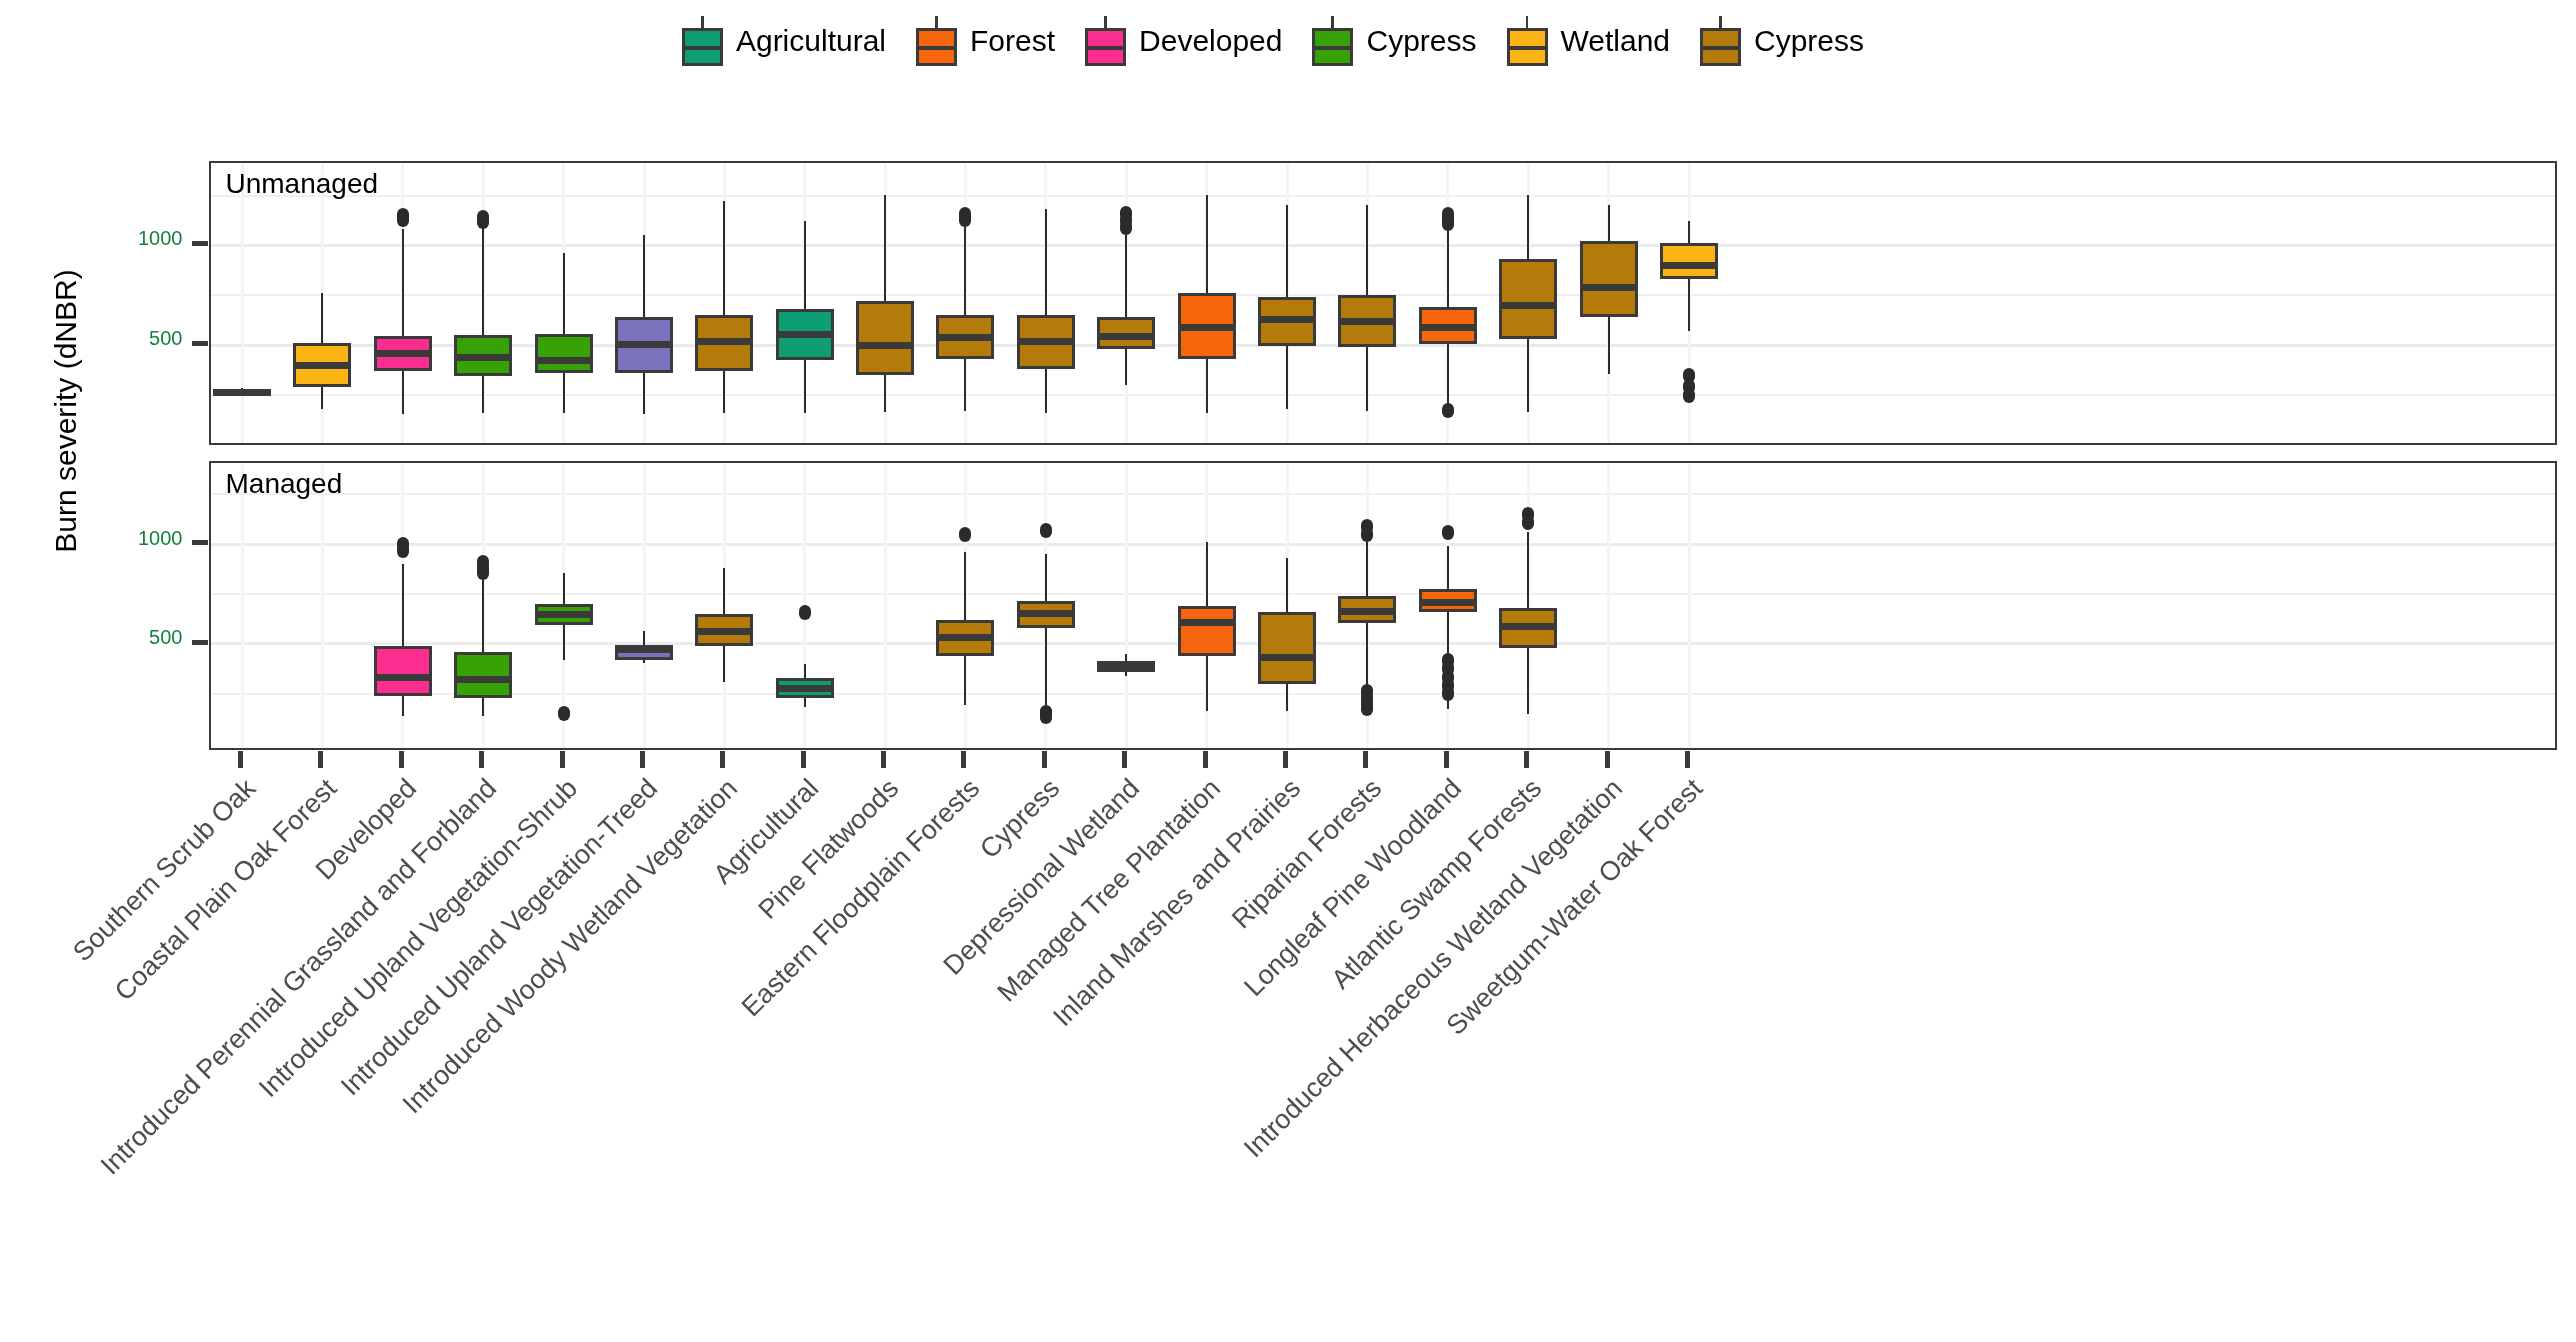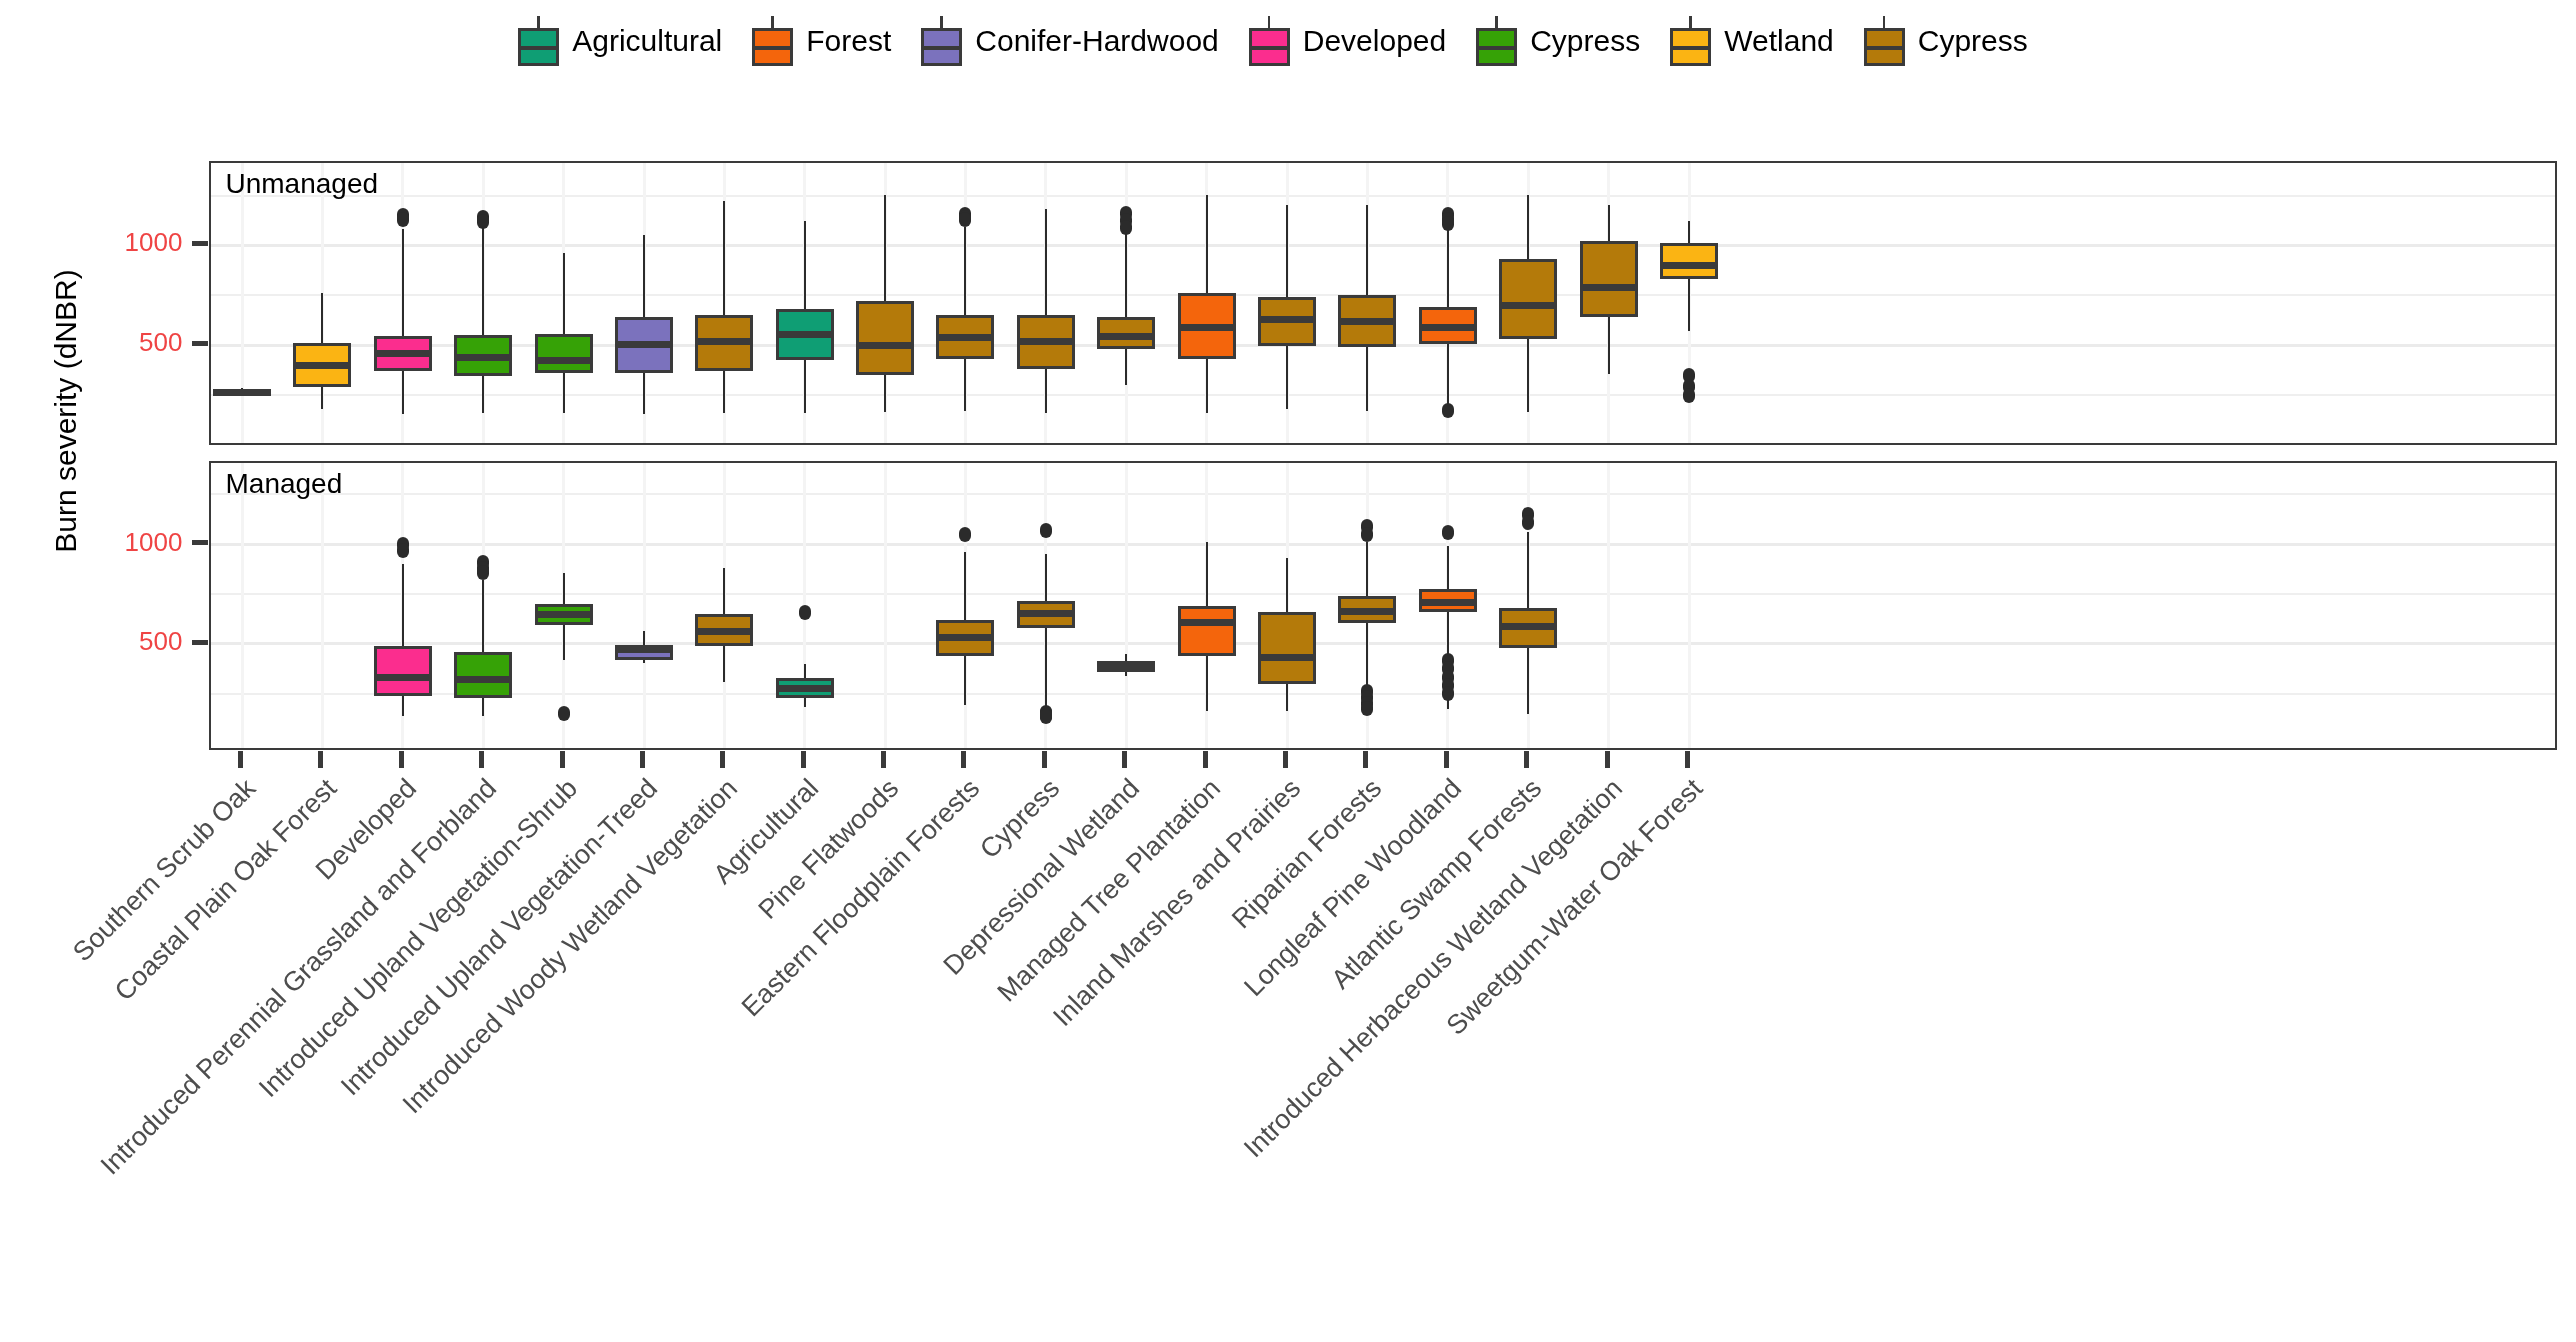--- a/index.html
+++ b/index.html
@@ -31,21 +31,21 @@
 
   .grid-line{position:absolute;left:0;width:100%;height:2px;background:#efefef;}
   .grid-line.major{background:#ebebeb;height:3.3px;}
   .vgrid{position:absolute;top:0;height:100%;width:3.3px;background:#f4f4f4;}
 
   .bp{position:absolute;z-index:3;}
   .bp .whisker{position:absolute;width:2.6px;background:#2b2b2b;left:50%;margin-left:-1.3px;}
   .bp .box{position:absolute;left:0;width:100%;box-sizing:border-box;border:3.3px solid #3a3a3a;z-index:4;}
   .bp .median{position:absolute;left:0;width:100%;height:6.6px;background:#3a3a3a;z-index:5;}
   .bp .outl{position:absolute;left:50%;margin-left:-6px;width:12px;border-radius:6px;background:#2b2b2b;z-index:5;}
-  .ylab{position:absolute;text-align:right;width:164px;font-size:26px;color:#ef4444;}
+  .ylab{position:absolute;text-align:right;width:164px;font-size:20px;color:#15803d;}
   .ytick-mark{position:absolute;width:16px;height:4.6px;background:#3a3a3a;}
 
   
   .xtick-mark{position:absolute;width:4.6px;height:17px;background:#3a3a3a;}
   .xlab{position:absolute;font-size:27px;color:#4d4d4d;white-space:nowrap;
         transform-origin:right top;transform:rotate(-45deg);text-align:right;}
 </style>
 </head>
 <body>
 
@@ -60,28 +60,20 @@
         </div>
         <div class="lg-label">Agricultural</div>
       </div>
       <div class="lg-item">
         <div class="lg-key">
           <div class="kwhis"></div>
           <div class="kbox" style="background:#f4650c"></div>
           <div class="kmed"></div>
         </div>
         <div class="lg-label">Forest</div>
-      </div>
-      <div class="lg-item">
-        <div class="lg-key">
-          <div class="kwhis"></div>
-          <div class="kbox" style="background:#7b72bd"></div>
-          <div class="kmed"></div>
-        </div>
-        <div class="lg-label">Conifer-Hardwood</div>
       </div>
       <div class="lg-item">
         <div class="lg-key">
           <div class="kwhis"></div>
           <div class="kbox" style="background:#fb2d8e"></div>
           <div class="kmed"></div>
         </div>
         <div class="lg-label">Developed</div>
       </div>
       <div class="lg-item">

